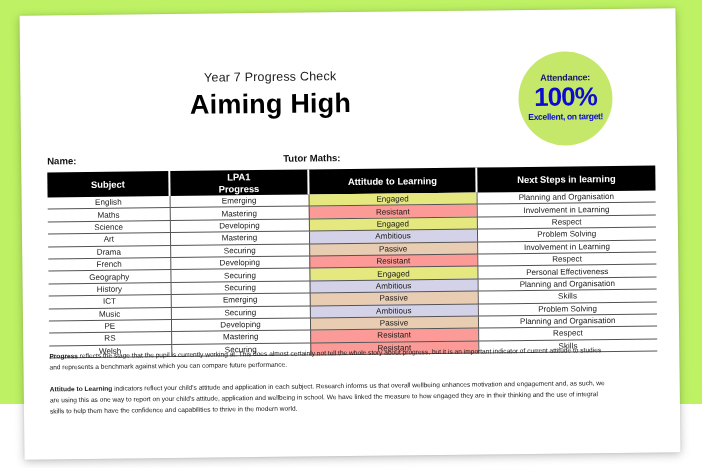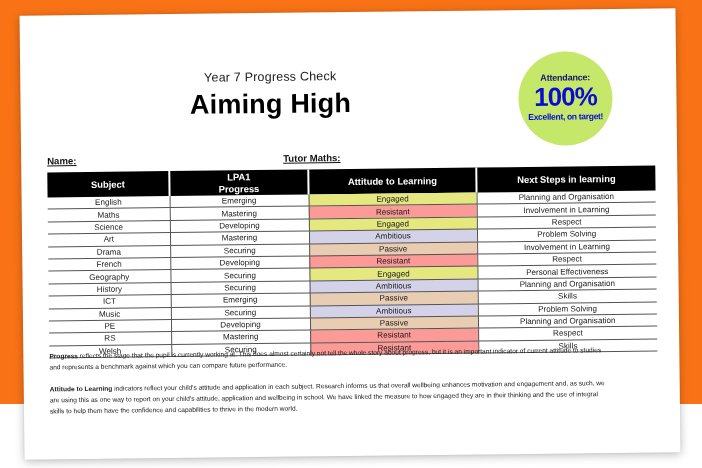--- a/index.html
+++ b/index.html
@@ -12,21 +12,21 @@
   }
   body {
     font-family: "Liberation Sans", sans-serif;
     -webkit-font-smoothing: antialiased;
   }
 
   #stage {
     position: relative;
     width: 702px;
     height: 404px;
-    background: #f97316;
+    background: #bef264;
   }
 
   
   #sheet {
     position: absolute;
     left: 22px;
     top: 12px;
     width: 656px;
     height: 444px;
     background: #ffffff;
@@ -105,21 +105,21 @@
   .meta {
     position: absolute;
     left: 26px;
     top: 140px;
     width: 608px;
     height: 14px;
     font-size: 9.6px;
     font-weight: bold;
     color: #111111;
   }
-  .meta span { position: absolute; top: 0; text-decoration: underline; }
+  .meta span { position: absolute; top: 0; }
   .meta .m-name  { left: 0px; }
   .meta .m-tutor { left: 236px; }
   .meta .m-date  { left: 455px; margin-top: 24px; }
 
   
   .tbl {
     position: absolute;
     left: 26px;
     top: 157px;
     width: 608px;

